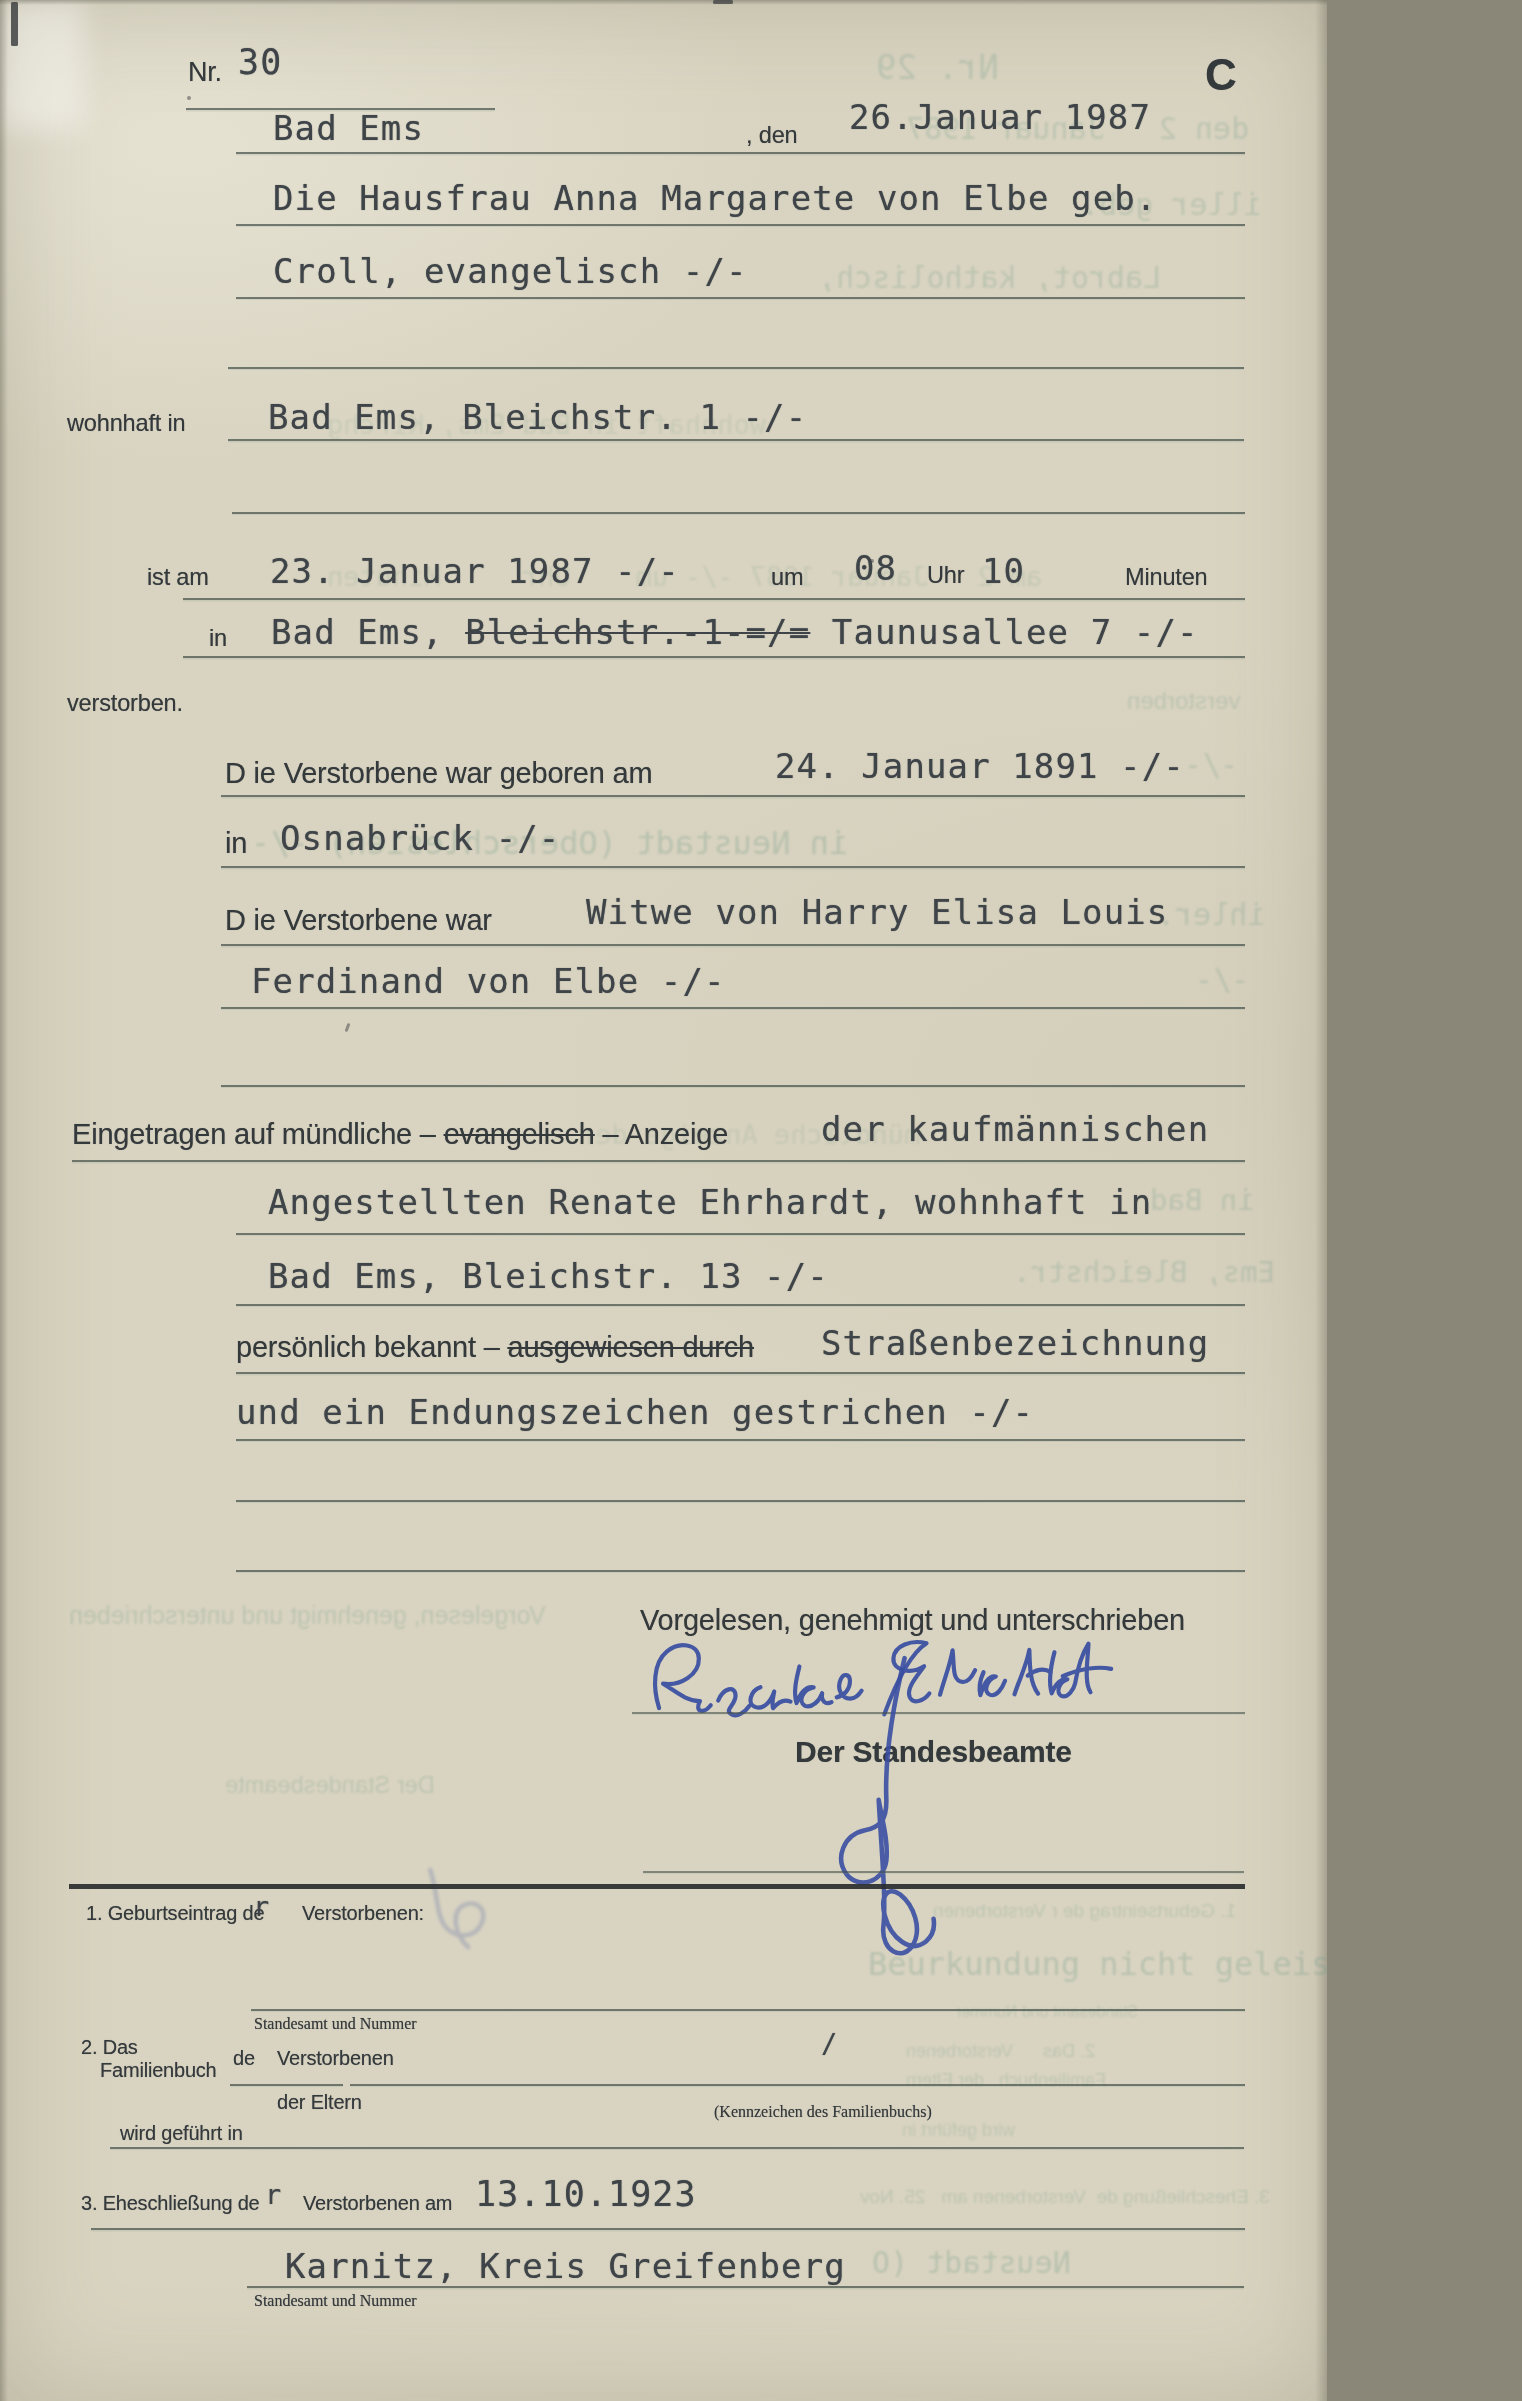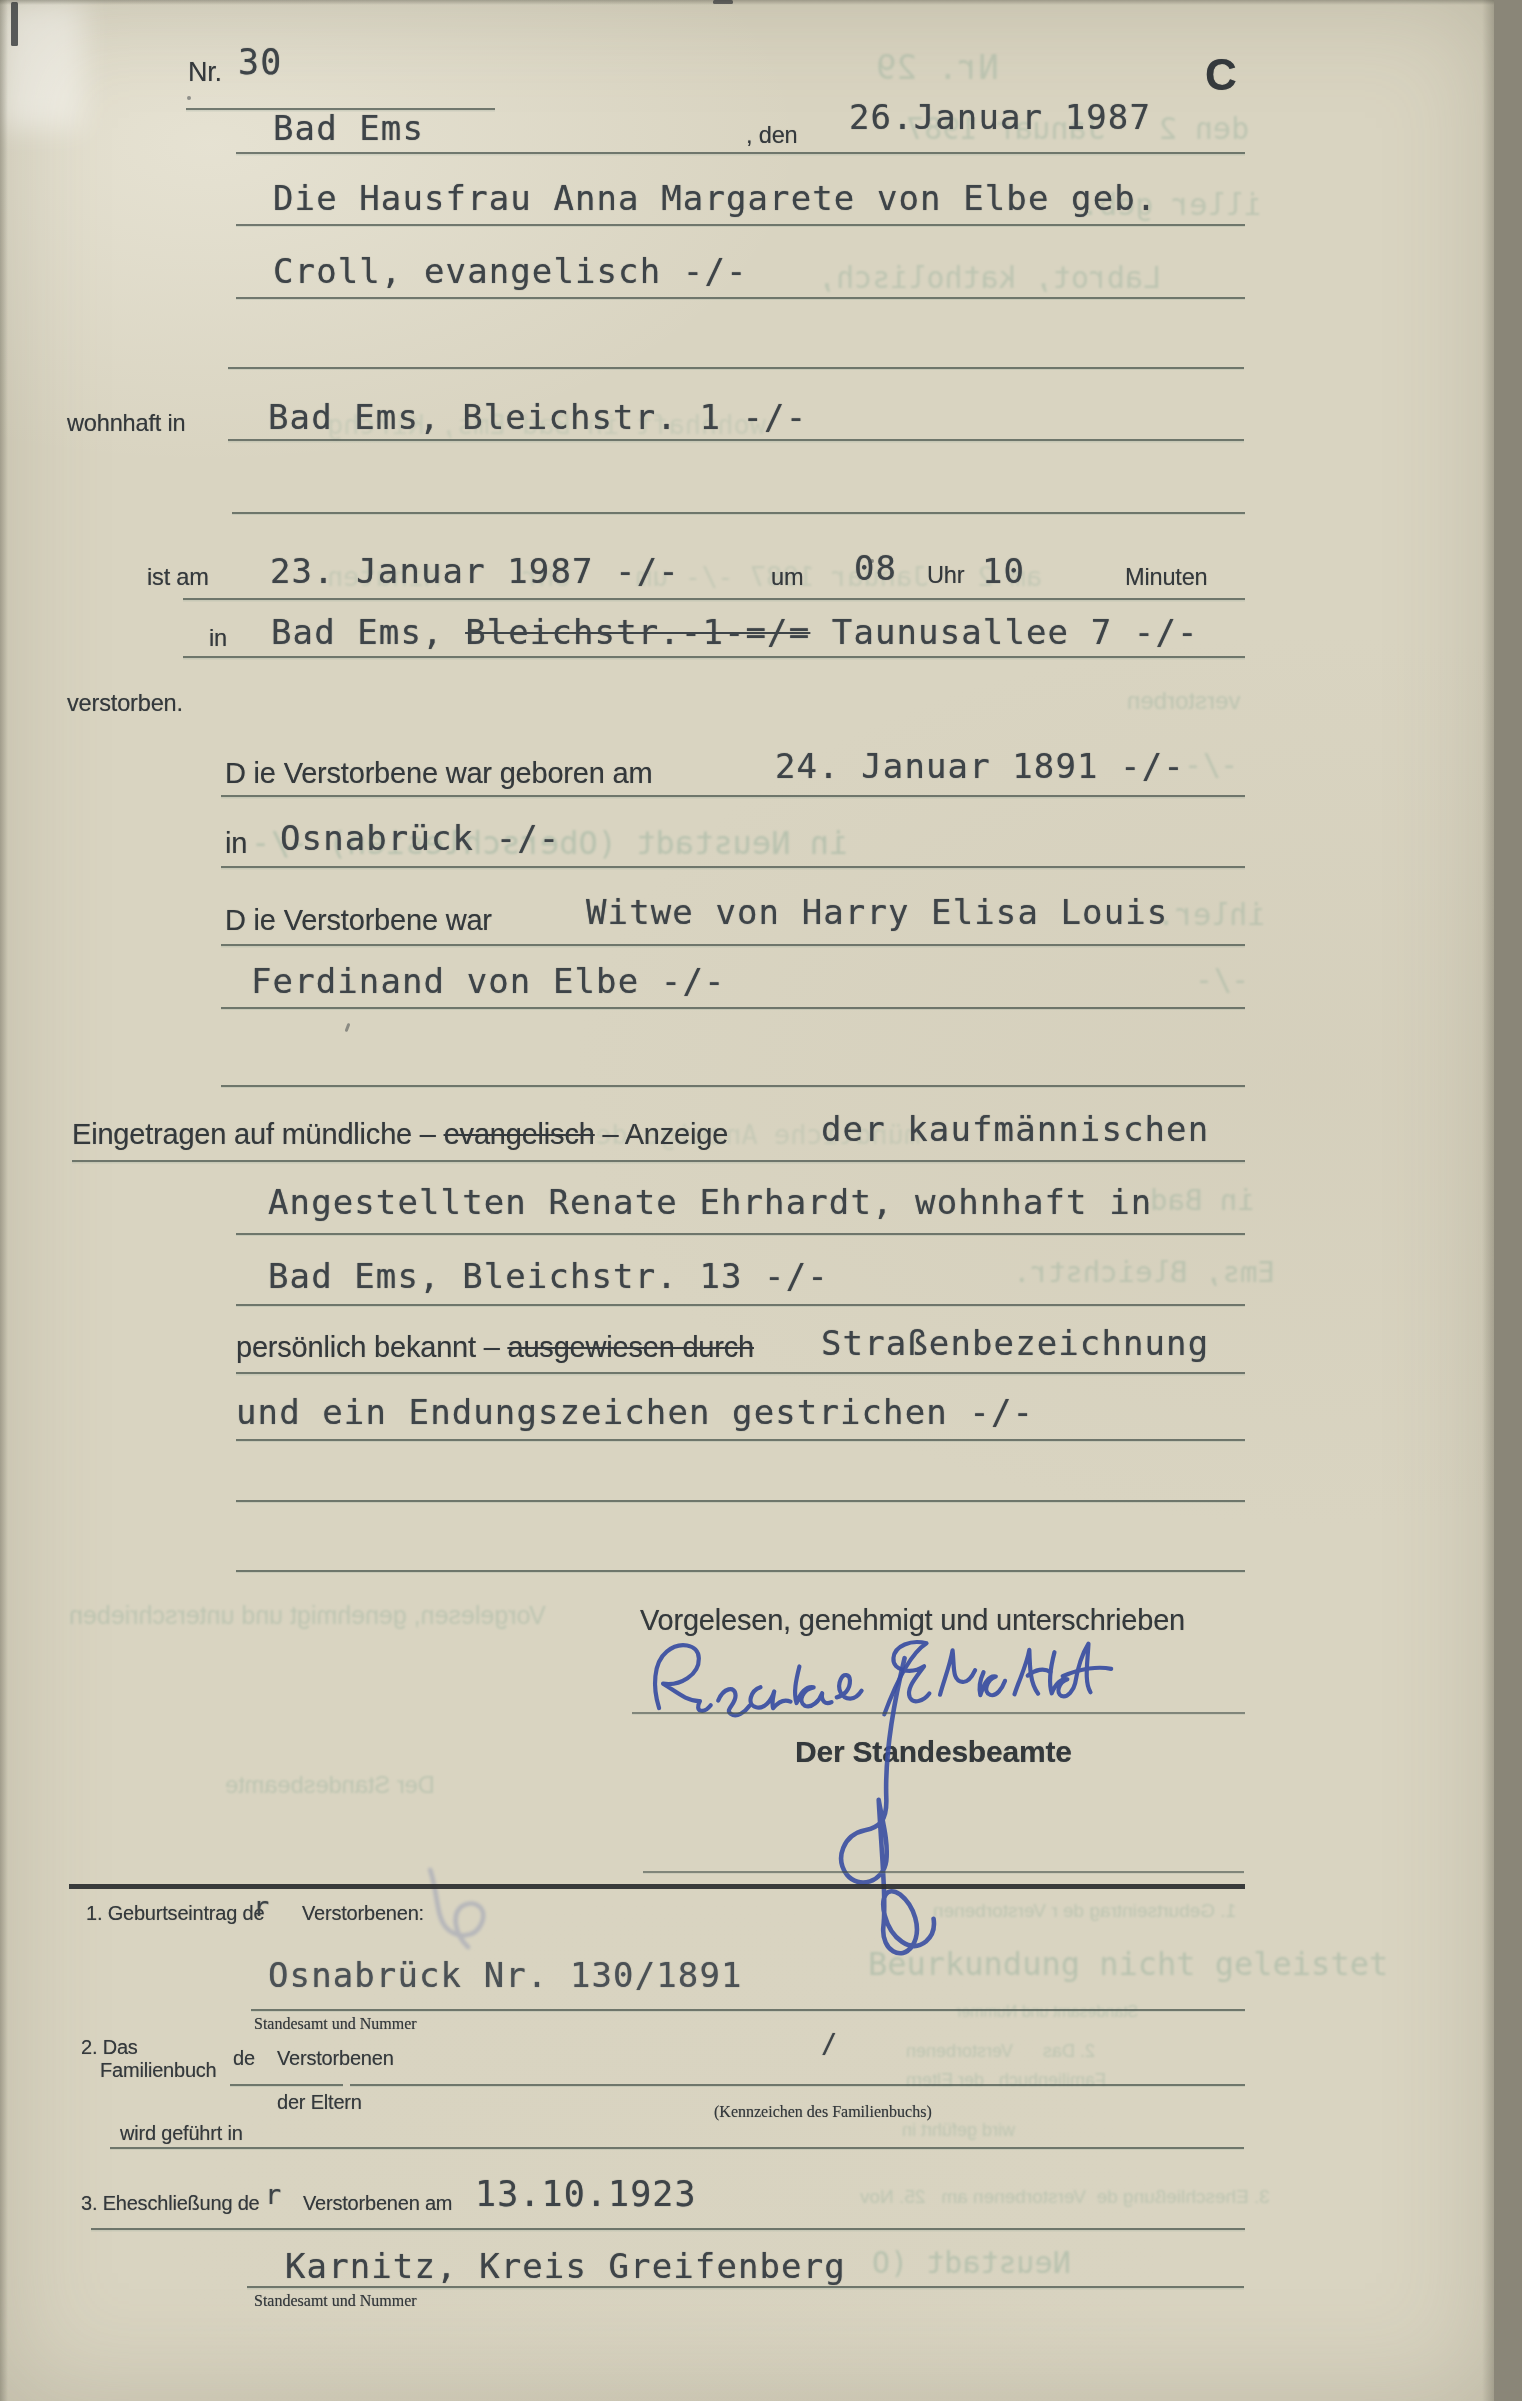--- a/index.html
+++ b/index.html
@@ -1,17 +1,17 @@
 <!DOCTYPE html>
 <html style="font-size:12px"><head>
 <meta charset="utf-8">
 <style>
   html,body{margin:0;padding:0;background:#8a8678;}
   .paper{
-    position:relative;width:1494px;height:2401px;overflow:hidden;
+    position:relative;width:1327px;height:2401px;overflow:hidden;
     background:
       radial-gradient(990px 533px at 14% 6%, rgba(240,237,224,.55), transparent 60%),
       radial-gradient(1142px 685px at 88% 45%, rgba(208,202,182,.45), transparent 65%),
       radial-gradient(838px 685px at 45% 96%, rgba(216,211,192,.5), transparent 60%),
       #d9d4c1;
     box-shadow: inset 0 0 107px rgba(115,110,90,.28);
     font-family:"Liberation Sans","DejaVu Sans",sans-serif;
   }
   .t{position:absolute;font-family:"DejaVu Sans Mono","Liberation Mono",monospace;
      font-size:34px;line-height:1.05;letter-spacing:1.1px;color:#3e4448;
@@ -178,21 +178,20 @@
   <svg class="sig-svg" style="left:807px;top:1649px;" width="183" height="320" viewBox="0 0 240 420">
     <path d="M128,12 C112,78 102,140 104,196 C105,224 96,234 76,238 C48,244 36,274 52,296 C68,316 100,306 104,278 C107,252 98,222 94,198 C98,270 104,330 100,366 C98,396 124,410 138,390 C152,368 140,336 122,322 C104,310 96,326 102,350 C110,380 136,400 156,384 C164,377 168,366 166,354" stroke-width="6" opacity="0.9"></path>
   </svg>
 
   <div class="rule thin" style="left:643px;top:1871px;width:601px;opacity:.6;"></div>
   <div class="thick" style="left:69px;top:1884px;width:1176px;"></div>
 
   <span class="lbl lbl-sm" style="left:86px;top:1903px;">1. Geburtseintrag de</span>
   <span class="t t-sm" style="left:253px;top:1893px;">r</span>
   <span class="lbl lbl-sm" style="left:302px;top:1903px;">Verstorbenen:</span>
-  <span class="t" style="left:268px;top:1958px;color:#4b5155;">Osnabrück Nr. 130/1891</span>
   <div class="rule thin" style="left:251px;top:2009px;width:994px;"></div>
   <span class="lbl cap" style="left:254px;top:2016px;">Standesamt und Nummer</span>
 
   <span class="lbl lbl-sm" style="left:81px;top:2037px;">2. Das</span>
   <span class="lbl lbl-sm" style="left:100px;top:2060px;">Familienbuch</span>
   <span class="lbl lbl-sm" style="left:233px;top:2048px;">de</span>
   <span class="lbl lbl-sm" style="left:277px;top:2048px;">Verstorbenen</span>
   <span class="t t-sm" style="left:821px;top:2030px;">/</span>
   <div class="rule thin" style="left:230px;top:2084px;width:113px;"></div>
   <div class="rule thin" style="left:350px;top:2084px;width:895px;"></div>

